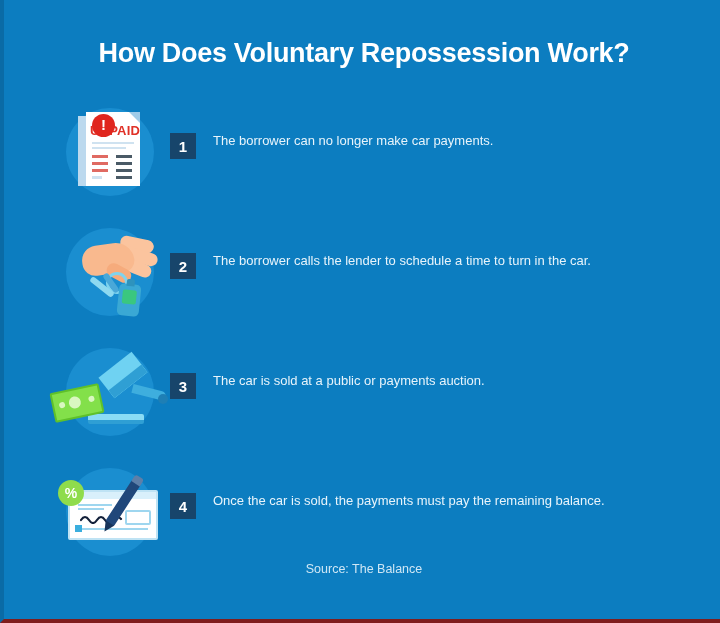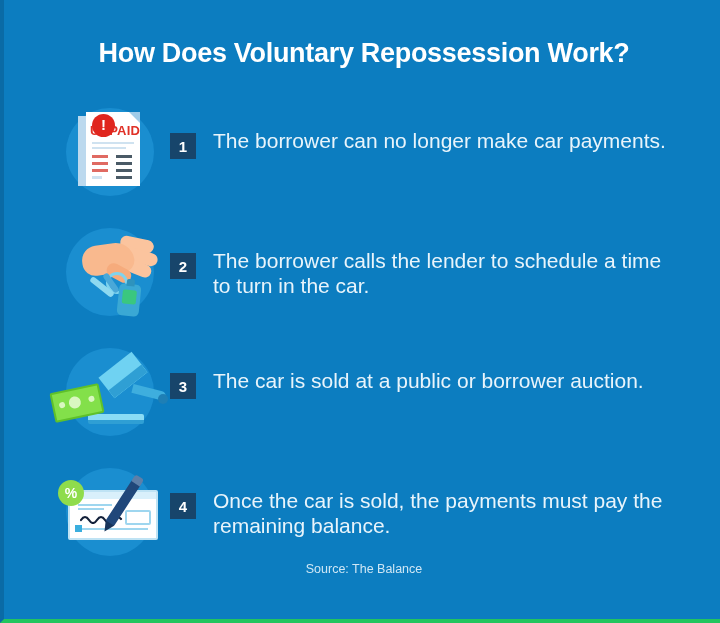--- a/index.html
+++ b/index.html
@@ -13,21 +13,21 @@
     font-family: "Liberation Sans", sans-serif;
     overflow: hidden;
   }
   .infographic {
     position: relative;
     width: 720px;
     height: 623px;
     background: #0c7dc0;
     box-sizing: border-box;
     border-left: 4px solid #0a6ba6;
-    border-bottom: 4px solid #22c55e;
+    border-bottom: 4px solid #7f1d1d;
   }
 
   
   .title {
     position: absolute;
     top: 38px;
     left: 0;
     width: 720px;
     text-align: center;
     color: #ffffff;
@@ -74,21 +74,21 @@
     color: #ffffff;
     font-size: 15px;
     font-weight: bold;
     display: flex;
     align-items: center;
     justify-content: center;
     margin-top: 37px;
   }
   .step-text {
     color: #e8f4fb;
-    font-size: 21px;
+    font-size: 13px;
     line-height: 25px;
     margin-left: 17px;
     margin-top: 32px;
     max-width: 470px;
     font-family: "Liberation Sans", sans-serif;
   }
 
   
   .doc {
     position: absolute;
@@ -451,21 +451,21 @@
           <div class="gavel-block"></div>
           <div class="gavel-block-dark"></div>
           <div class="bill">
             <div class="bill-circle"></div>
             <div class="bill-dot" style="left:5px;"></div>
             <div class="bill-dot" style="right:5px;"></div>
           </div>
         </div>
       </div>
       <div class="badge">3</div>
-      <div class="step-text">The car is sold at a public or borrower auction.</div>
+      <div class="step-text">The car is sold at a public or payments auction.</div>
     </div>
 
     <div class="step">
       <div class="icon-slot">
         <div class="circle"></div>
         <div>
           <div class="check">
             <div class="check-top"></div>
             <div class="check-line" style="left:8px; top:12px; width:34px;"></div>
             <div class="check-line" style="left:8px; top:16px; width:26px;"></div>

